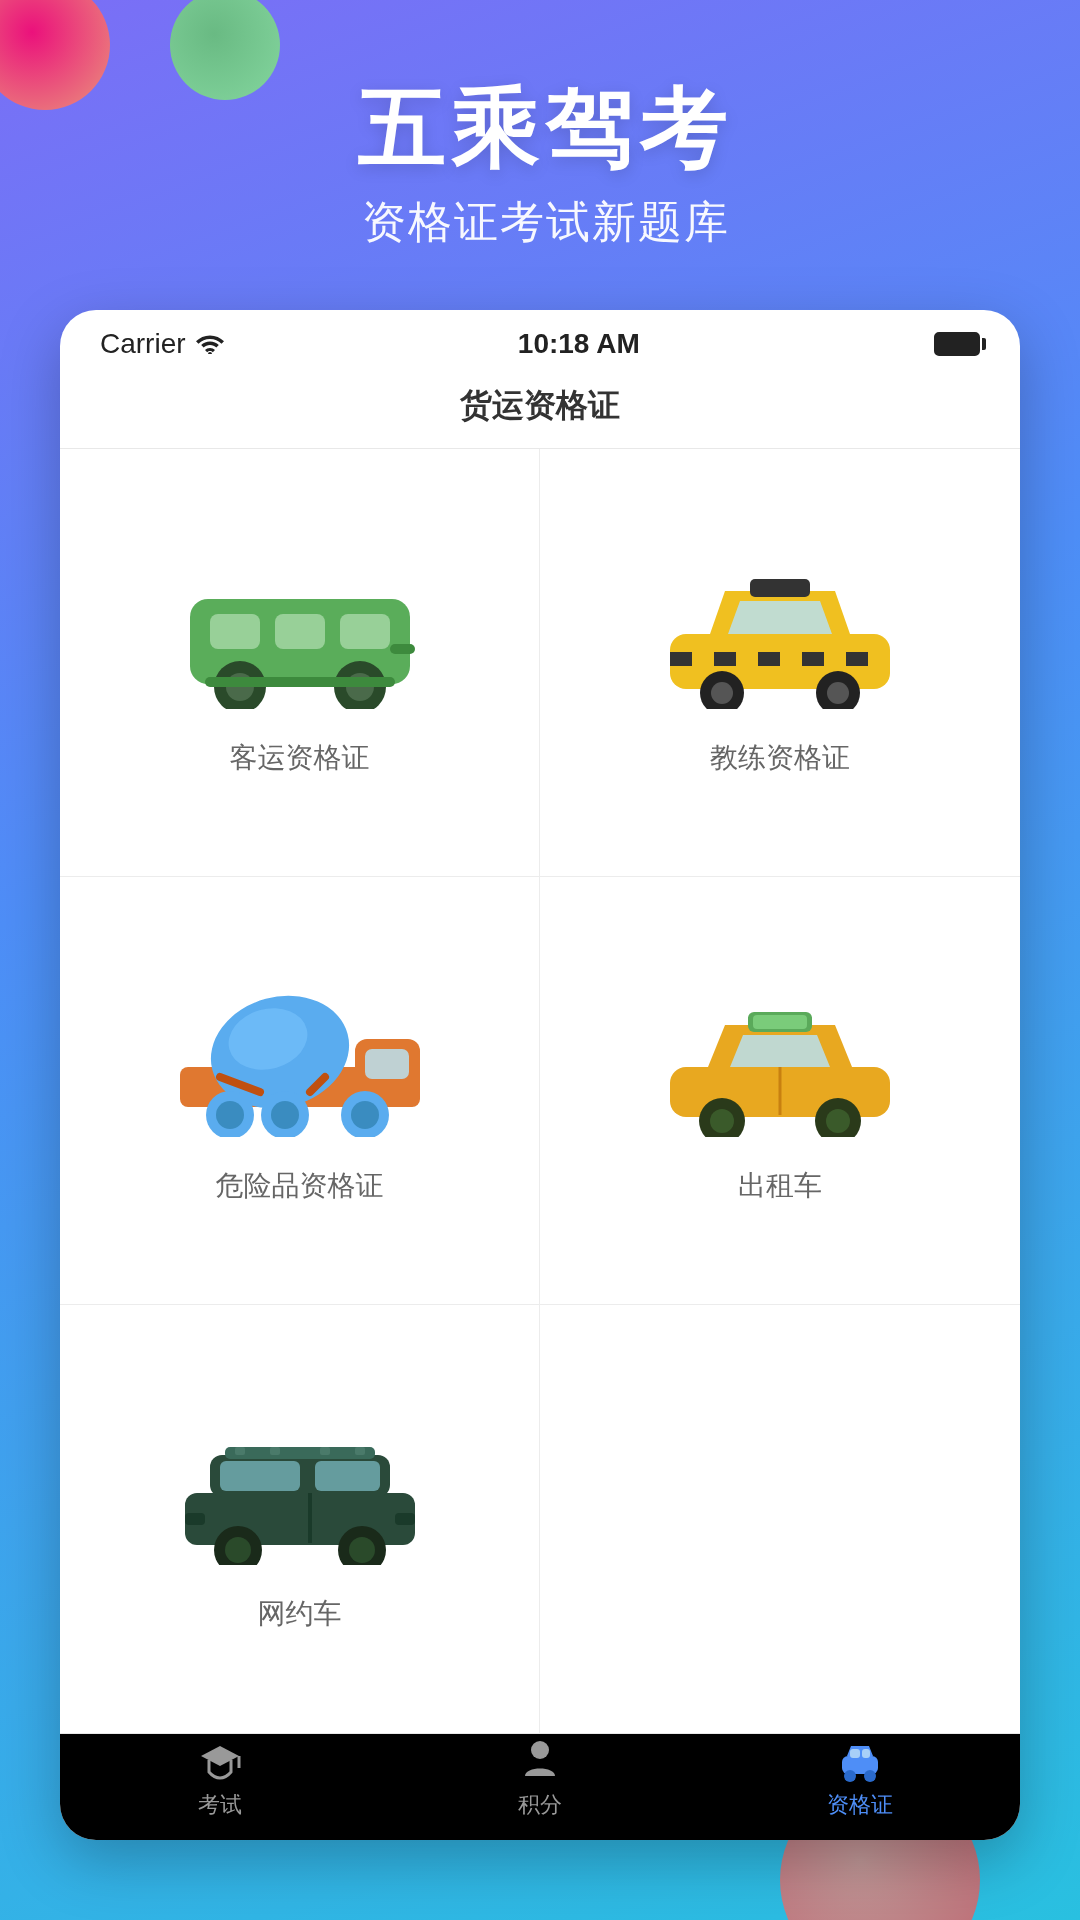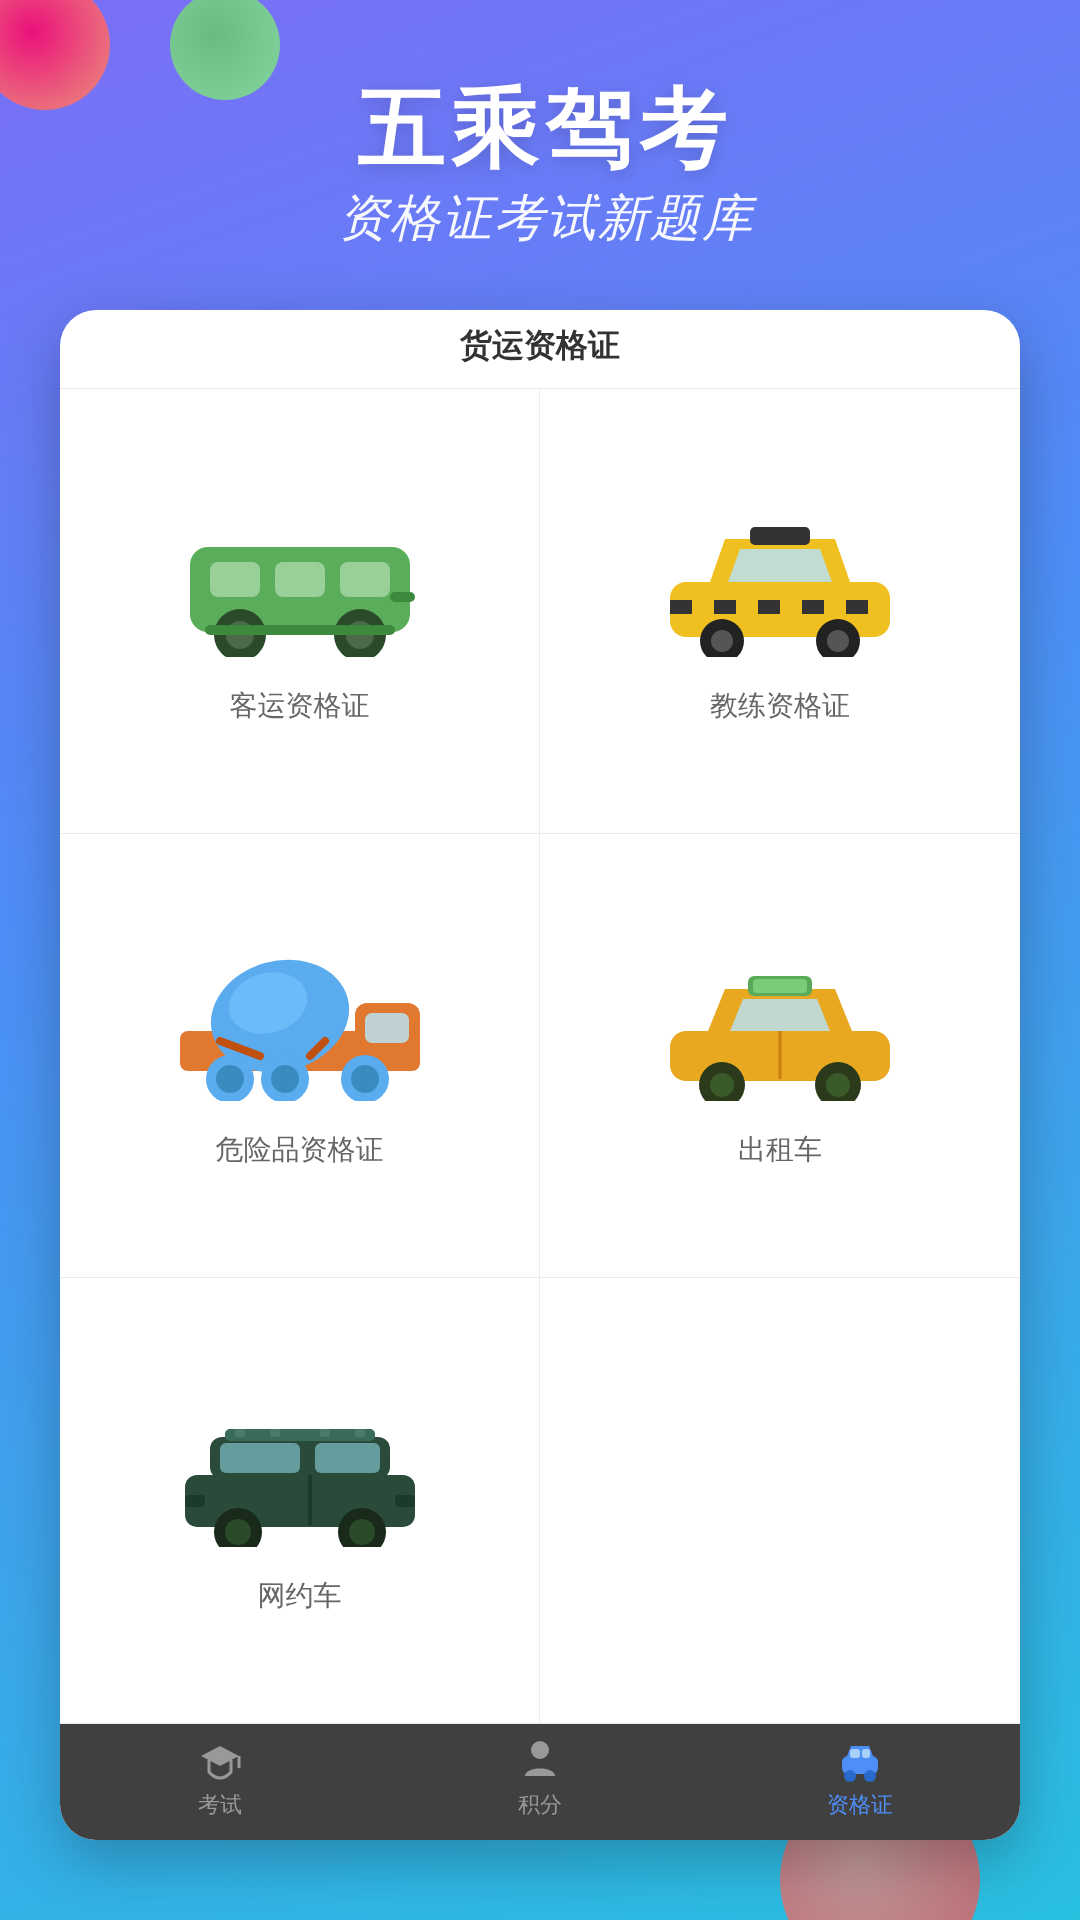--- a/index.html
+++ b/index.html
@@ -46,27 +46,26 @@
     }
     .header-title-main {
       font-size: 88px;
       font-weight: 800;
       color: #ffffff;
       letter-spacing: 6px;
       text-shadow: 0 4px 16px rgba(0,0,0,0.15);
       line-height: 1.1;
     }
     .header-title-sub {
-      font-size: 50px;
+      font-size: 44px;
       font-weight: 400;
       color: #ffffff;
       letter-spacing: 2px;
-      margin-top: 8px;
+      margin-top: 16px;
       opacity: 0.95;
-      font-style: italic;
     }
 
     
     .phone-frame {
       position: absolute;
       top: 310px;
       left: 60px;
       right: 60px;
       bottom: 80px;
       background: #ffffff;
@@ -166,24 +165,24 @@
       font-size: 28px;
       color: #666;
       margin-top: 10px;
     }
 
     
     .tab-bar {
       display: flex;
       justify-content: space-around;
       align-items: flex-end;
-      padding: 14px 0 20px;
+      padding: 4px 0 20px;
       border-top: 1px solid #e8e8e8;
       flex-shrink: 0;
-      background: #404040;
+      background: #000000;
     }
     .tab-item {
       display: flex;
       flex-direction: column;
       align-items: center;
       gap: 6px;
       flex: 1;
       cursor: pointer;
     }
     .tab-icon {
@@ -214,20 +213,35 @@
 
 <div style="position:absolute;bottom:-60px;right:100px;width:200px;height:200px;border-radius:50%;background:radial-gradient(circle at 40% 40%,#f87,#f44);opacity:0.7;"></div>
 
 <div class="header-area">
   <div class="header-title-main">五乘驾考</div>
   <div class="header-title-sub">资格证考试新题库</div>
 </div>
 
 <div class="phone-frame">
 
+  <div class="status-bar">
+    <div class="status-carrier">
+      <span>Carrier</span>
+      <svg width="28" height="20" viewBox="0 0 28 20">
+        <path d="M14 5C9.5 5 5.5 6.8 2.5 9.7L0 7.2C3.6 3.6 8.5 1.4 14 1.4s10.4 2.2 14 5.8l-2.5 2.5C22.5 6.8 18.5 5 14 5z" fill="#222"></path>
+        <path d="M14 11c-2.5 0-4.7 1-6.3 2.6L5.2 11C7.4 8.8 10.5 7.5 14 7.5s6.6 1.3 8.8 3.5l-2.5 2.5C18.7 12 16.5 11 14 11z" fill="#222"></path>
+        <path d="M14 17c-1.1 0-2.1.5-2.8 1.2L9 16c1.3-1.3 3-2 5-2s3.7.7 5 2l-2.2 2.2C16.1 17.5 15.1 17 14 17z" fill="#222"></path>
+        <circle cx="14" cy="20" r="2" fill="#222"></circle>
+      </svg>
+    </div>
+    <div class="status-time">10:18 AM</div>
+    <div style="display:flex;align-items:center;">
+      <div class="battery-icon"></div>
+    </div>
+  </div>
 
   <div class="page-title">货运资格证</div>
 
   <div class="grid-content">
 
     <div class="grid-item">
       <svg class="vehicle-icon" viewBox="0 0 260 160">
 
         <rect x="20" y="50" width="220" height="85" rx="18" fill="#5aad5a"></rect>
 

